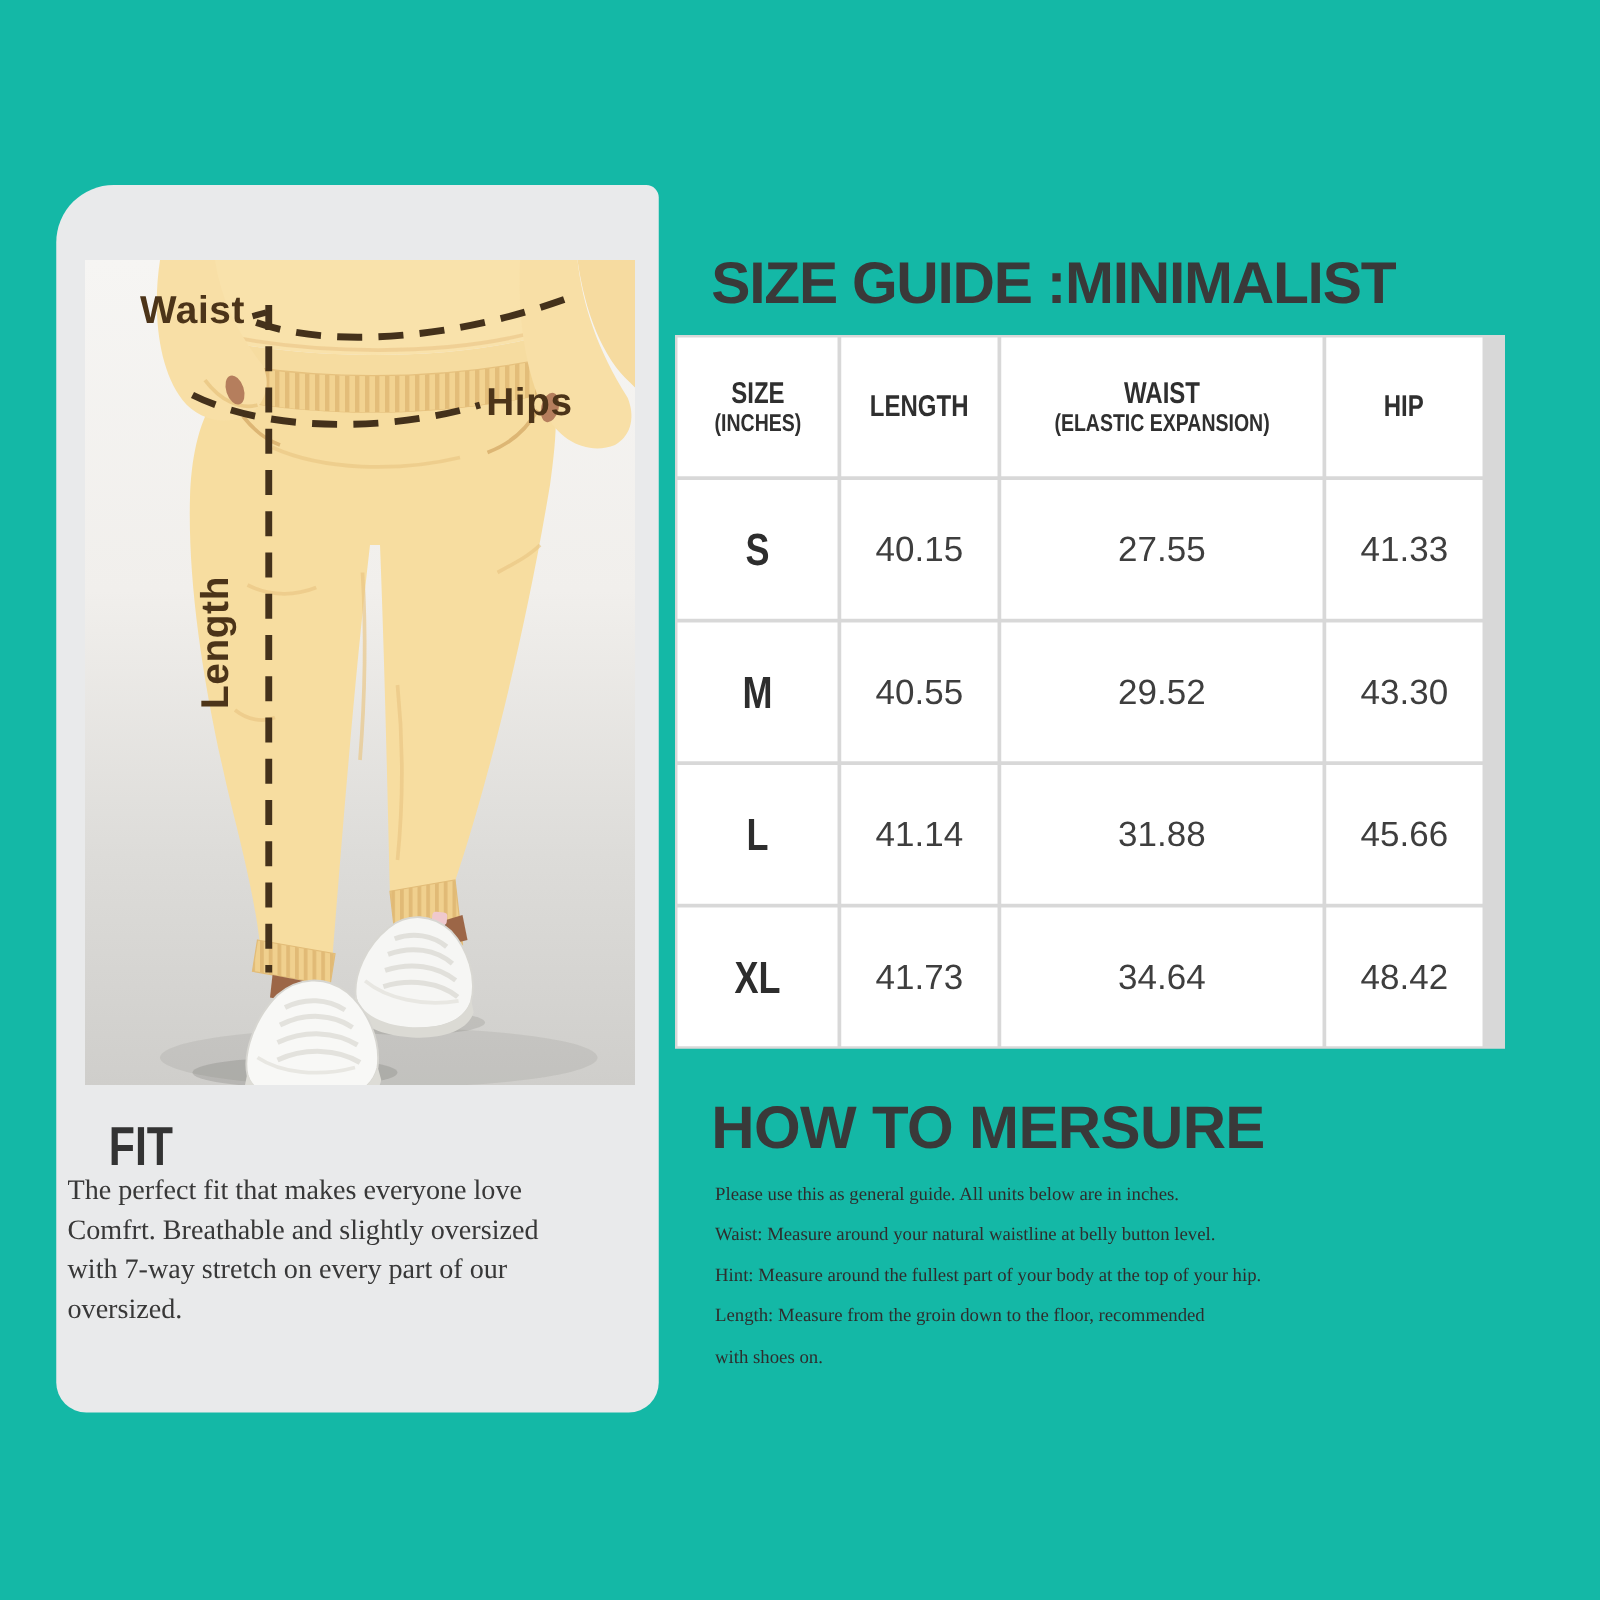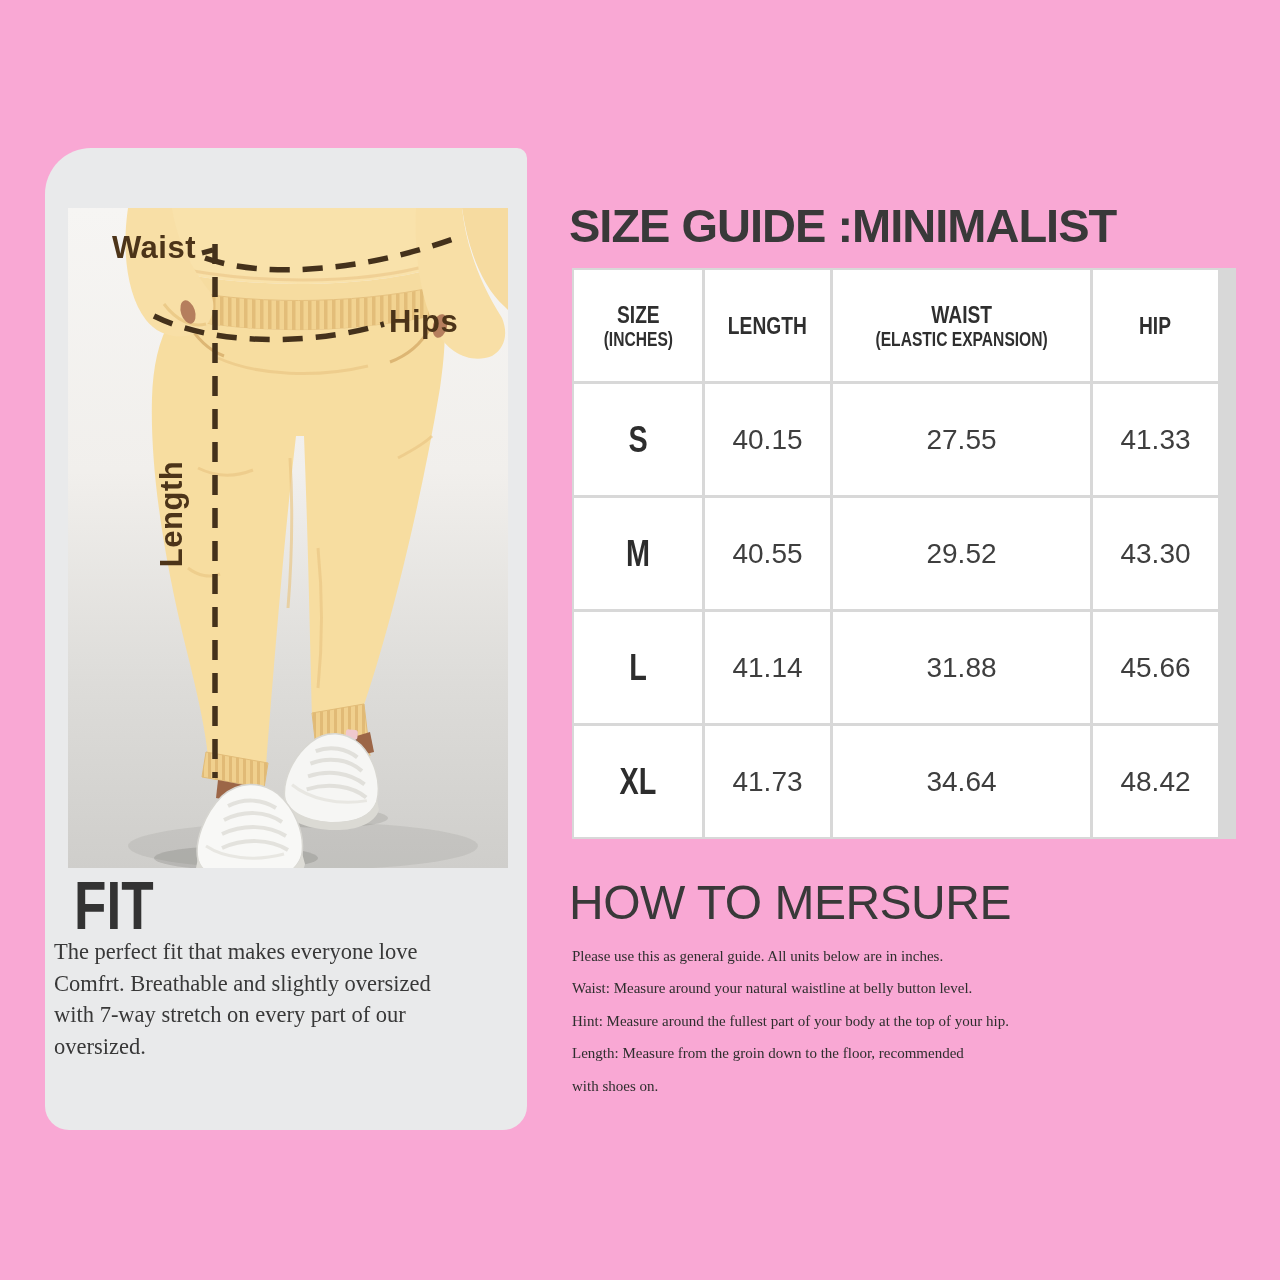--- a/index.html
+++ b/index.html
@@ -1,61 +1,61 @@
 <!DOCTYPE html>
 <html><head>
 <meta charset="utf-8">
 <style>
   html,body{margin:0;padding:0;background:#ffffff;}
   .canvas{
-    position:relative;width:1280px;height:1280px;background:#f9a8d4;overflow:hidden;
+    position:relative;width:1280px;height:1280px;background:#14b8a6;overflow:hidden;
     font-family:"Liberation Sans",sans-serif;color:#3a3a3a;
   }
   
   .fit-card{
     position:absolute;left:45px;top:148px;width:482px;height:982px;
     background:#e9eaeb;border-radius:46px 10px 24px 24px;
   }
   .photo{
     position:absolute;left:23px;top:60px;width:440px;height:660px;overflow:hidden;
     background:linear-gradient(180deg,#f6f5f3 0%,#f1efec 40%,#dddcd9 72%,#cfcecb 100%);
   }
   .photo svg{display:block;width:440px;height:660px;}
   .ann-label{font-family:"Liberation Sans",sans-serif;font-weight:bold;font-size:31px;fill:#4c3419;letter-spacing:.5px;}
   .fit-heading{
-    position:absolute;left:26px;top:726px;margin:3px;font-size:68px;line-height:56px;
+    position:absolute;left:26px;top:726px;margin:16px;font-size:44px;line-height:56px;
     font-weight:bold;color:#333333;white-space:nowrap;text-align:center;
   }
   .cond{display:inline-block;transform:scaleX(.78);transform-origin:left center;}
   .cond-c{display:inline-block;transform:scaleX(.8);transform-origin:center center;}
   .fit-text{
     position:absolute;left:9px;top:788px;width:440px;
     font-family:"Liberation Serif",serif;font-size:22.5px;line-height:31.7px;color:#383838;
   }
   .fit-text div{white-space:nowrap;}
   
   .sg-title{
     position:absolute;left:569px;top:201px;margin:0;font-size:47px;line-height:50px;
     font-weight:bold;color:#393939;letter-spacing:-1px;white-space:nowrap;
   }
   .size-table{
-    position:absolute;left:572px;top:268px;width:664px;height:571px;
+    position:absolute;left:540px;top:268px;width:664px;height:571px;
     background:#d8d8d8;padding:2px;box-sizing:border-box;
     display:grid;grid-template-columns:128px 125px 257px 125px;grid-template-rows:repeat(5,111px);gap:3px;
   }
   .cell{background:#ffffff;display:flex;flex-direction:column;align-items:center;justify-content:center;}
   .hdr{font-weight:bold;color:#2f2f2f;}
   .hdr .main{font-size:24px;line-height:26px;}
   .hdr .sub{font-size:19.5px;line-height:22px;}
   .hdr .sub:empty{display:none;}
   .size-letter{font-weight:bold;font-size:36px;color:#2d2d2d;}
   .num{font-size:28px;color:#3e3e3e;font-weight:400;}
   .htm-title{
     position:absolute;left:569px;top:877px;margin:0;font-size:48px;line-height:52px;
-    font-weight:normal;color:#393939;letter-spacing:-0.5px;white-space:nowrap;
+    font-weight:bold;color:#393939;letter-spacing:-0.5px;white-space:nowrap;
   }
   .htm-text{
     position:absolute;left:572px;top:940px;width:690px;
     font-family:"Liberation Serif",serif;font-size:15px;line-height:32.4px;color:#2e2e2e;
   }
   .htm-text div{white-space:nowrap;}
 </style>
 </head>
 <body>
 

